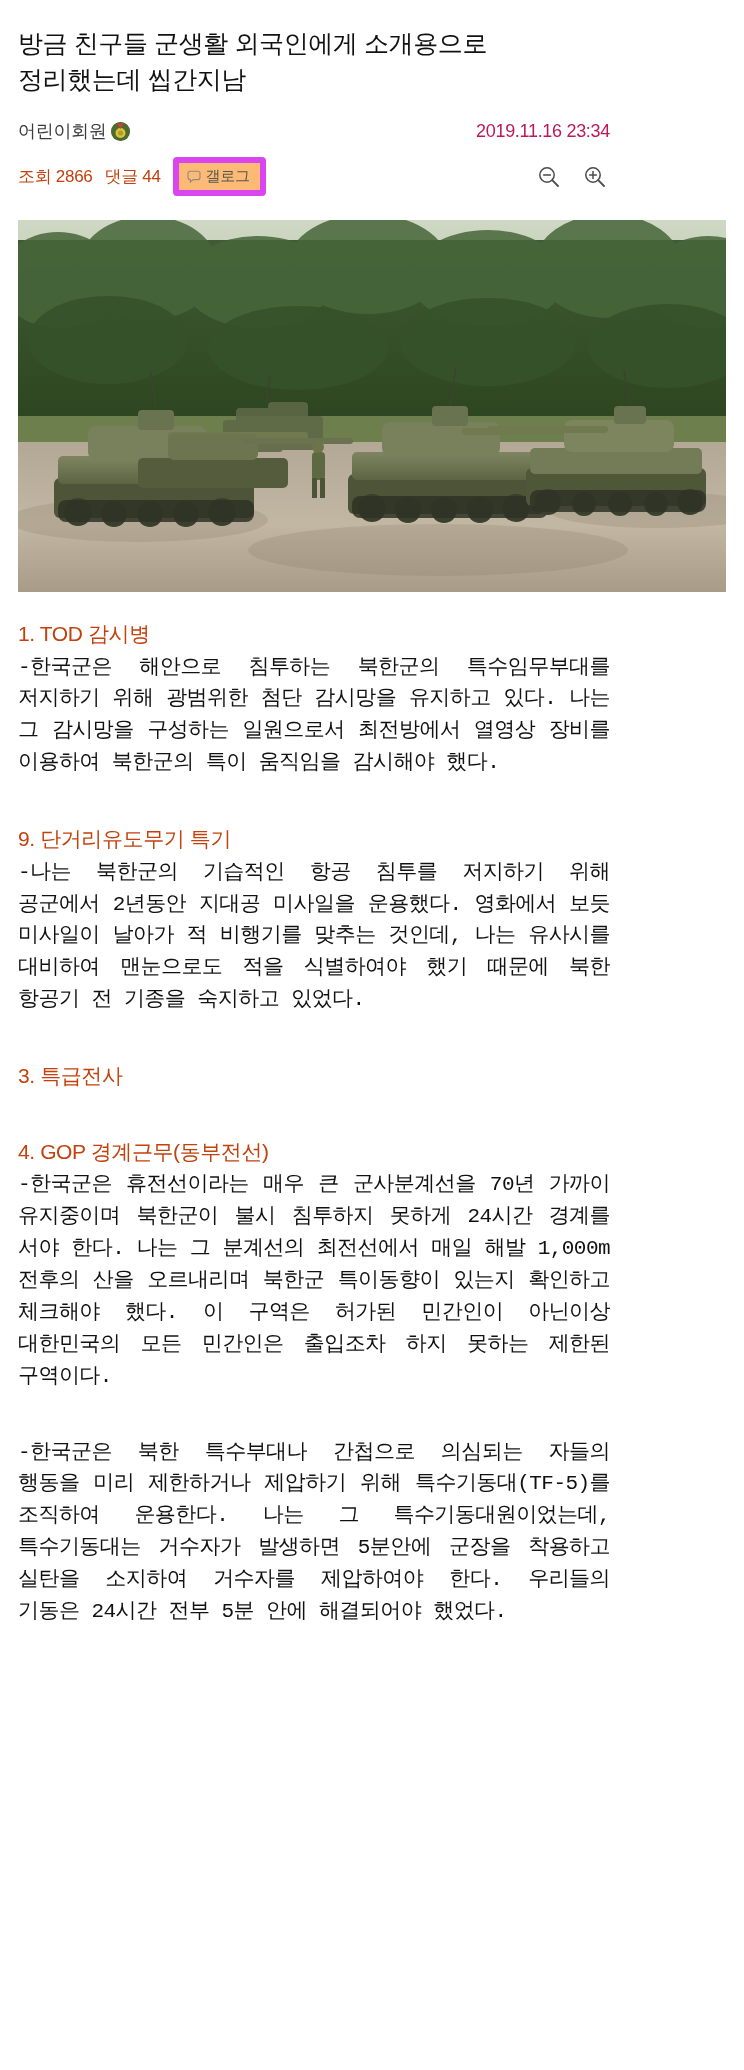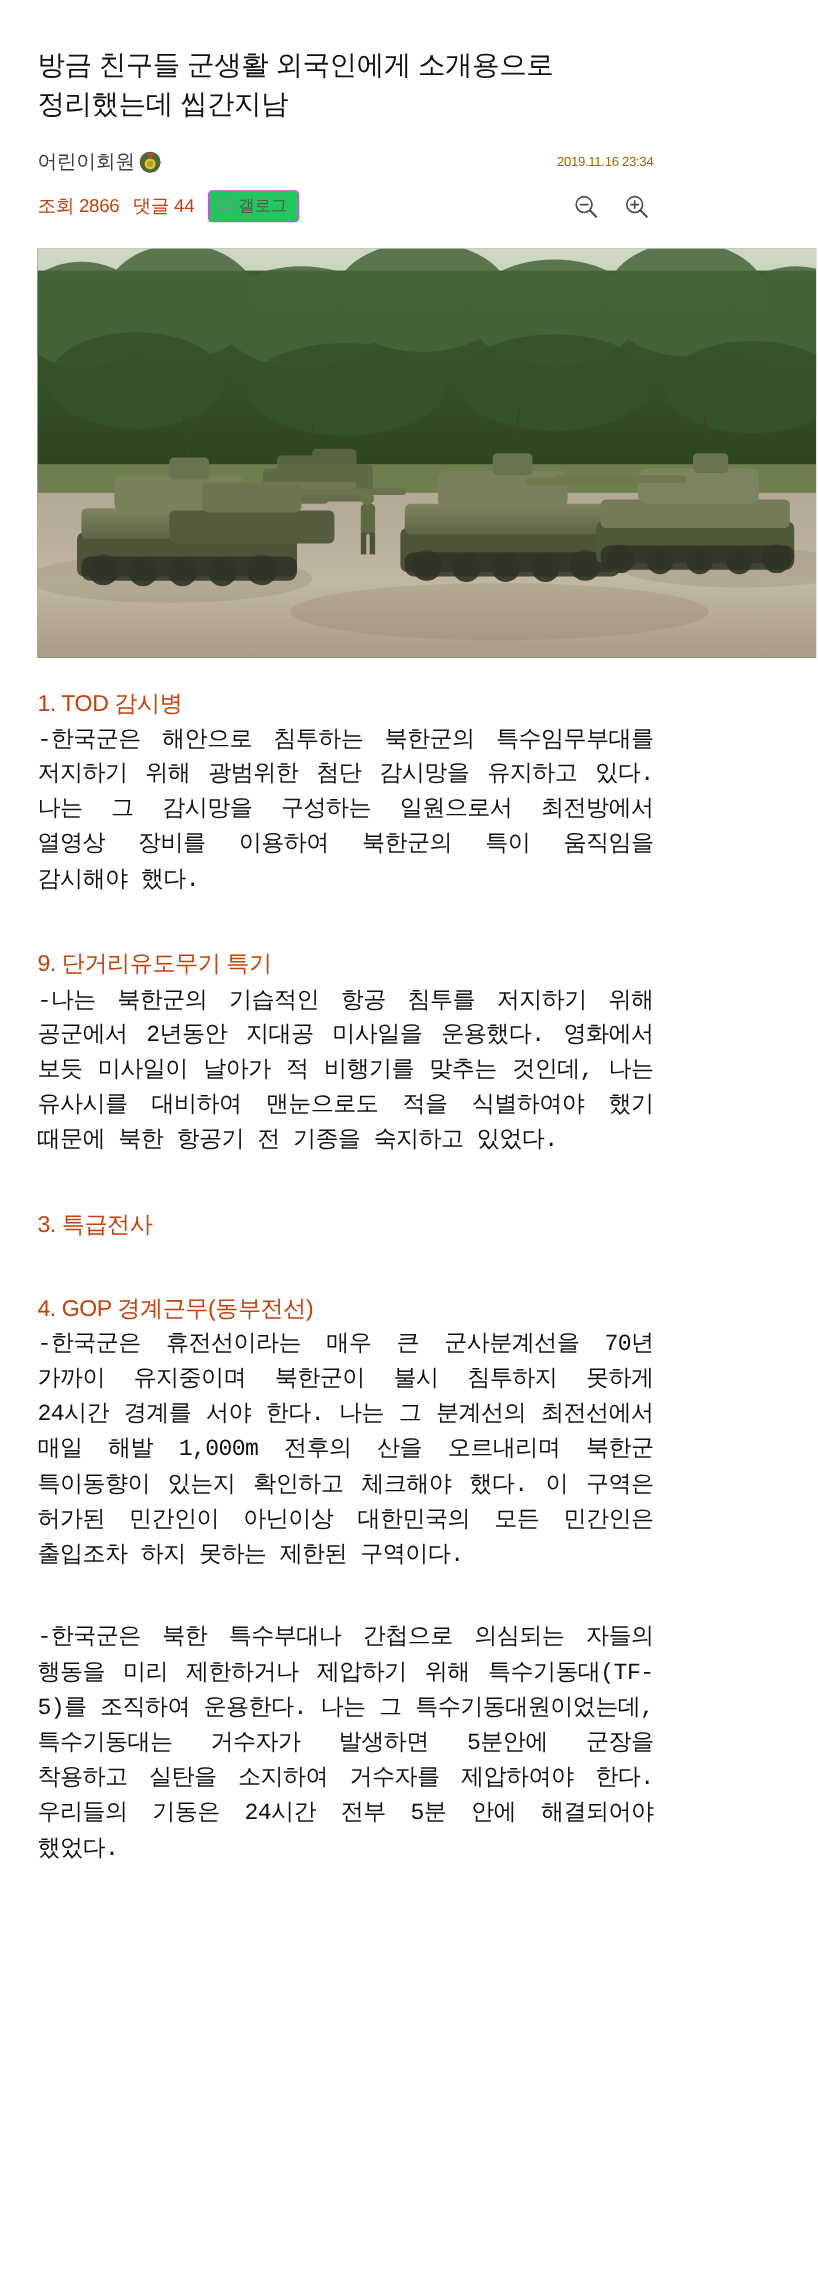--- a/index.html
+++ b/index.html
@@ -10,21 +10,21 @@
   }
   body {
     width: 744px;
     min-height: 2070px;
     font-family: "Liberation Sans", "DejaVu Sans", sans-serif;
     color: #1a1a1a;
     -webkit-font-smoothing: antialiased;
   }
   .page {
     width: 628px;
-    padding: 16px;
+    padding: 0;
     position: relative;
   }
 
   
   .post-header {
     padding: 26px 18px 0 18px;
   }
   .post-title {
     font-size: 25px;
     line-height: 1.42;
@@ -57,22 +57,22 @@
     background: #5b6b3a;
     display: inline-flex;
     align-items: center;
     justify-content: center;
     color: #ffffff;
     font-size: 10px;
     line-height: 1;
     overflow: hidden;
   }
   .post-date {
-    font-size: 12px;
-    color: #a16207;
+    font-size: 18px;
+    color: #be185d;
     letter-spacing: -0.3px;
   }
   .stats-row {
     display: flex;
     align-items: center;
     justify-content: space-between;
     padding-bottom: 16px;
   }
   .stats-left {
     display: flex;
@@ -81,23 +81,23 @@
   }
   .stat-text {
     font-size: 17px;
     color: #c2410c;
     letter-spacing: -0.3px;
   }
   .gallog-btn {
     display: inline-flex;
     align-items: center;
     gap: 5px;
-    border: 1px solid #d946ef;
+    border: 6px solid #d946ef;
     border-radius: 4px;
-    background: #22c55e;
+    background: #fdba74;
     padding: 4px 10px 4px 8px;
     font-size: 15px;
     color: #555555;
     letter-spacing: -0.3px;
     cursor: pointer;
   }
   .gallog-icon {
     display: inline-block;
     width: 14px;
     height: 14px;

